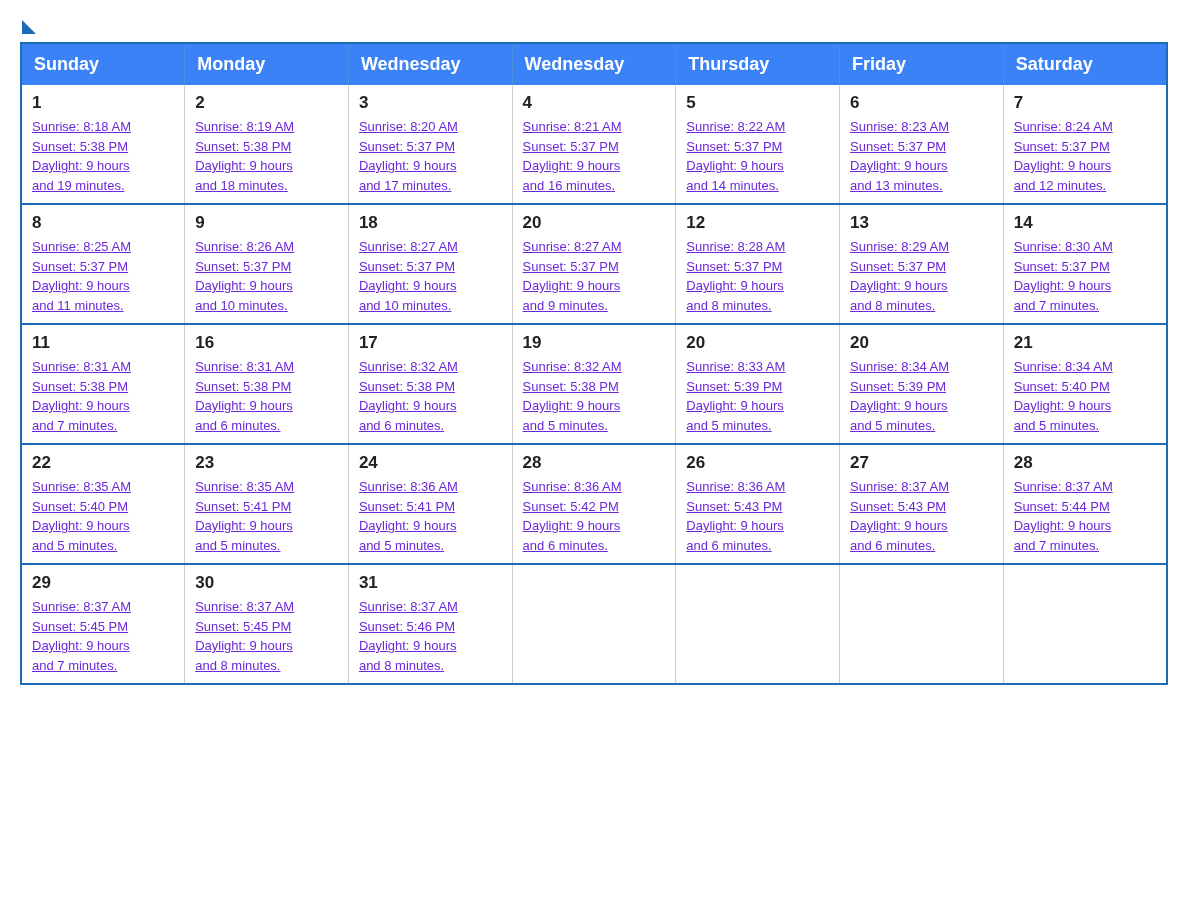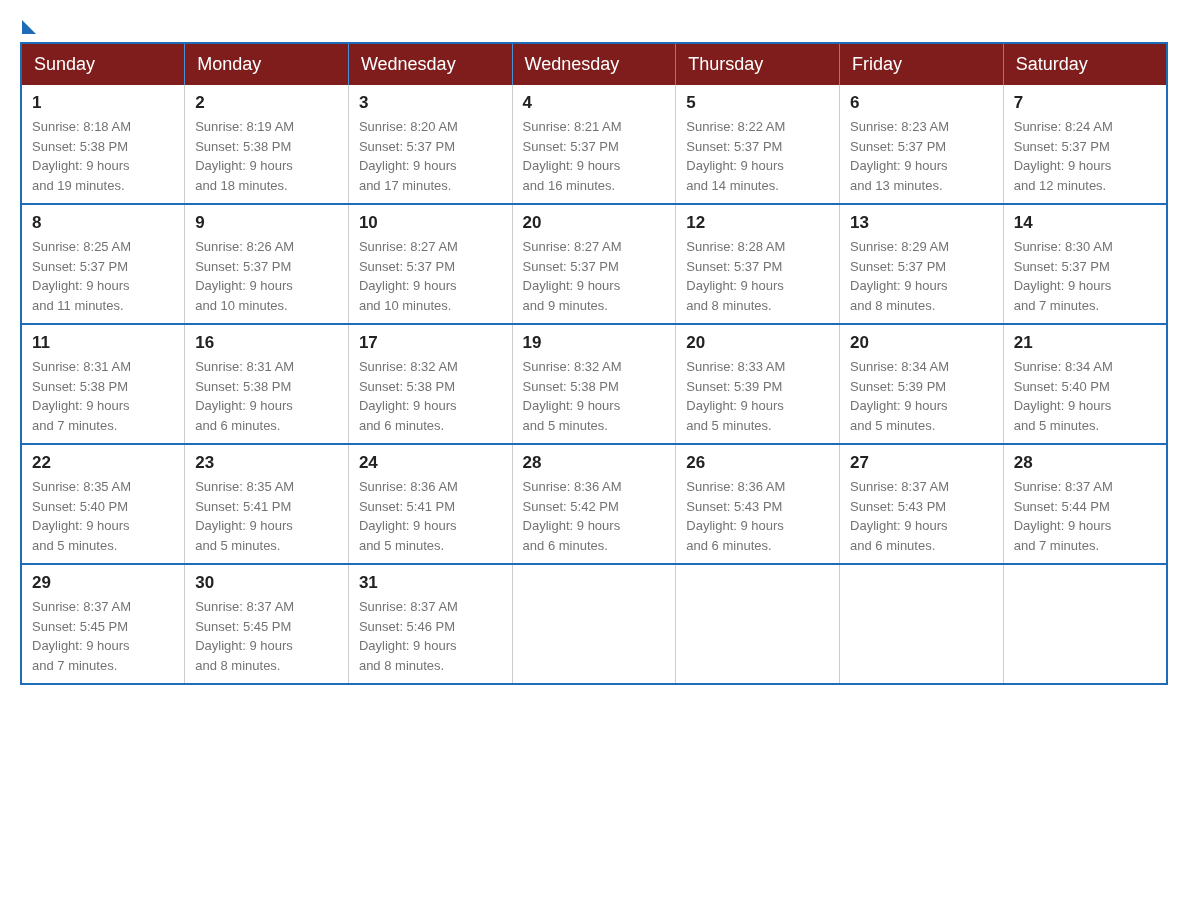--- a/index.html
+++ b/index.html
@@ -34,24 +34,24 @@
       font-size: 24px;
       color: #555;
       margin-top: 4px;
     }
     .calendar {
       width: 100%;
       border-collapse: collapse;
       border: 2px solid #1e6bb8;
     }
     .calendar thead tr th {
-      background-color: #7f1d1d;
+      background-color: #3b82f6;
       color: #fff;
       font-size: 18px;
-      font-weight: normal;
+      font-weight: bold;
       padding: 10px 12px;
       text-align: left;
       border-right: 1px solid #4a90d9;
     }
     .calendar thead tr th:last-child {
       border-right: none;
     }
     .calendar tbody tr td {
       vertical-align: top;
       padding: 8px 10px;
@@ -70,21 +70,22 @@
     }
     .day-number {
       font-size: 17px;
       font-weight: bold;
       margin-bottom: 4px;
       display: block;
     }
     .day-info {
       font-size: 13px;
       line-height: 1.5;
-      color: #737373;
+      color: #6d28d9;
+      text-decoration: underline;
     }
     .empty-cell {
       background: #fff;
     }
     
     .logo-svg-area {
       display: flex;
       flex-direction: column;
       line-height: 1;
     }
@@ -179,21 +180,21 @@
       <tr>
         <td>
           <span class="day-number">8</span>
           <div class="day-info">Sunrise: 8:25 AM<br>Sunset: 5:37 PM<br>Daylight: 9 hours<br>and 11 minutes.</div>
         </td>
         <td>
           <span class="day-number">9</span>
           <div class="day-info">Sunrise: 8:26 AM<br>Sunset: 5:37 PM<br>Daylight: 9 hours<br>and 10 minutes.</div>
         </td>
         <td>
-          <span class="day-number">10</span>
+          <span class="day-number">18</span>
           <div class="day-info">Sunrise: 8:27 AM<br>Sunset: 5:37 PM<br>Daylight: 9 hours<br>and 10 minutes.</div>
         </td>
         <td>
           <span class="day-number">20</span>
           <div class="day-info">Sunrise: 8:27 AM<br>Sunset: 5:37 PM<br>Daylight: 9 hours<br>and 9 minutes.</div>
         </td>
         <td>
           <span class="day-number">12</span>
           <div class="day-info">Sunrise: 8:28 AM<br>Sunset: 5:37 PM<br>Daylight: 9 hours<br>and 8 minutes.</div>
         </td>

